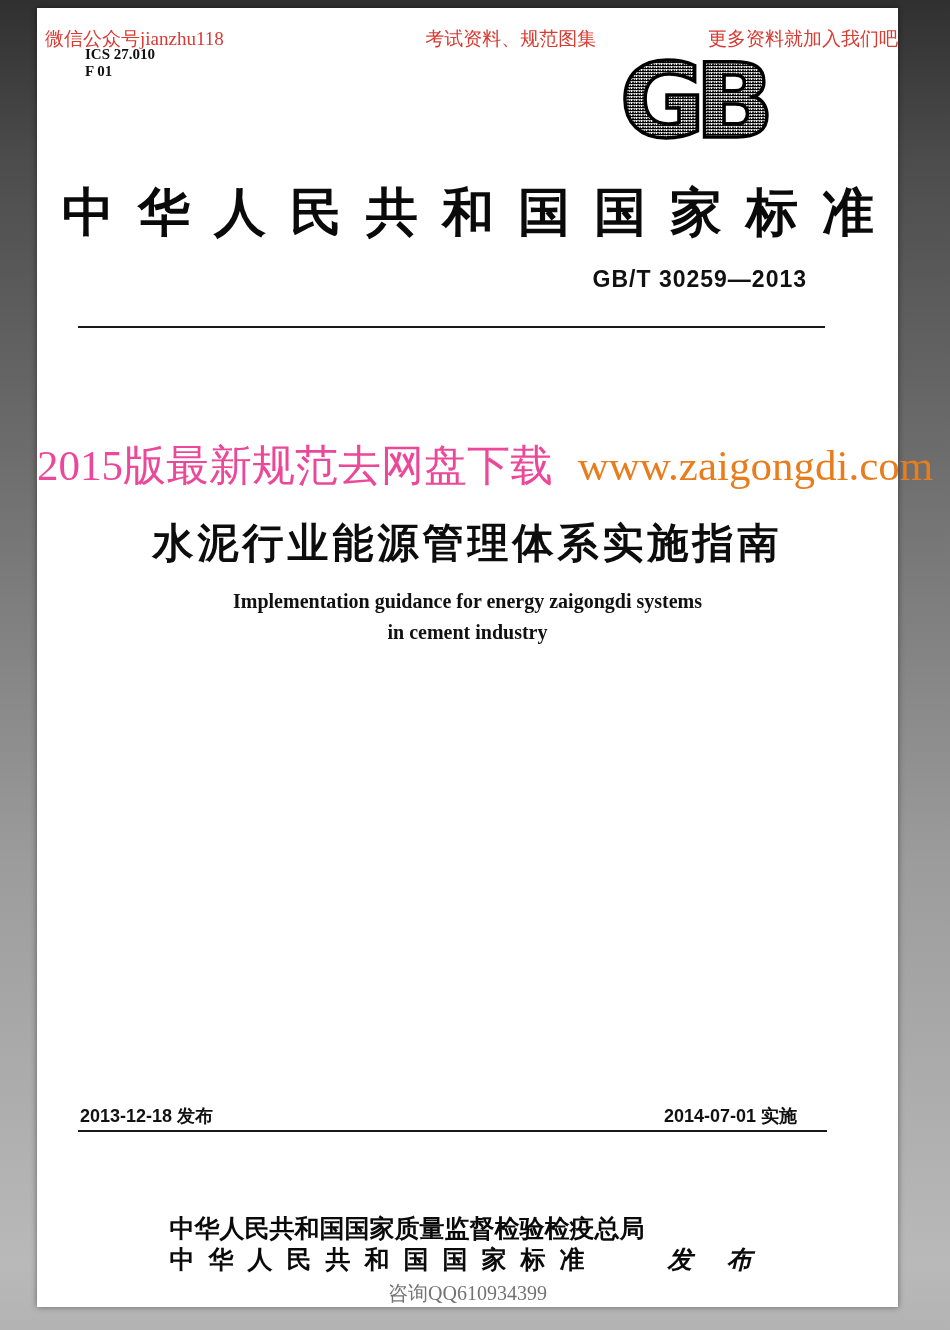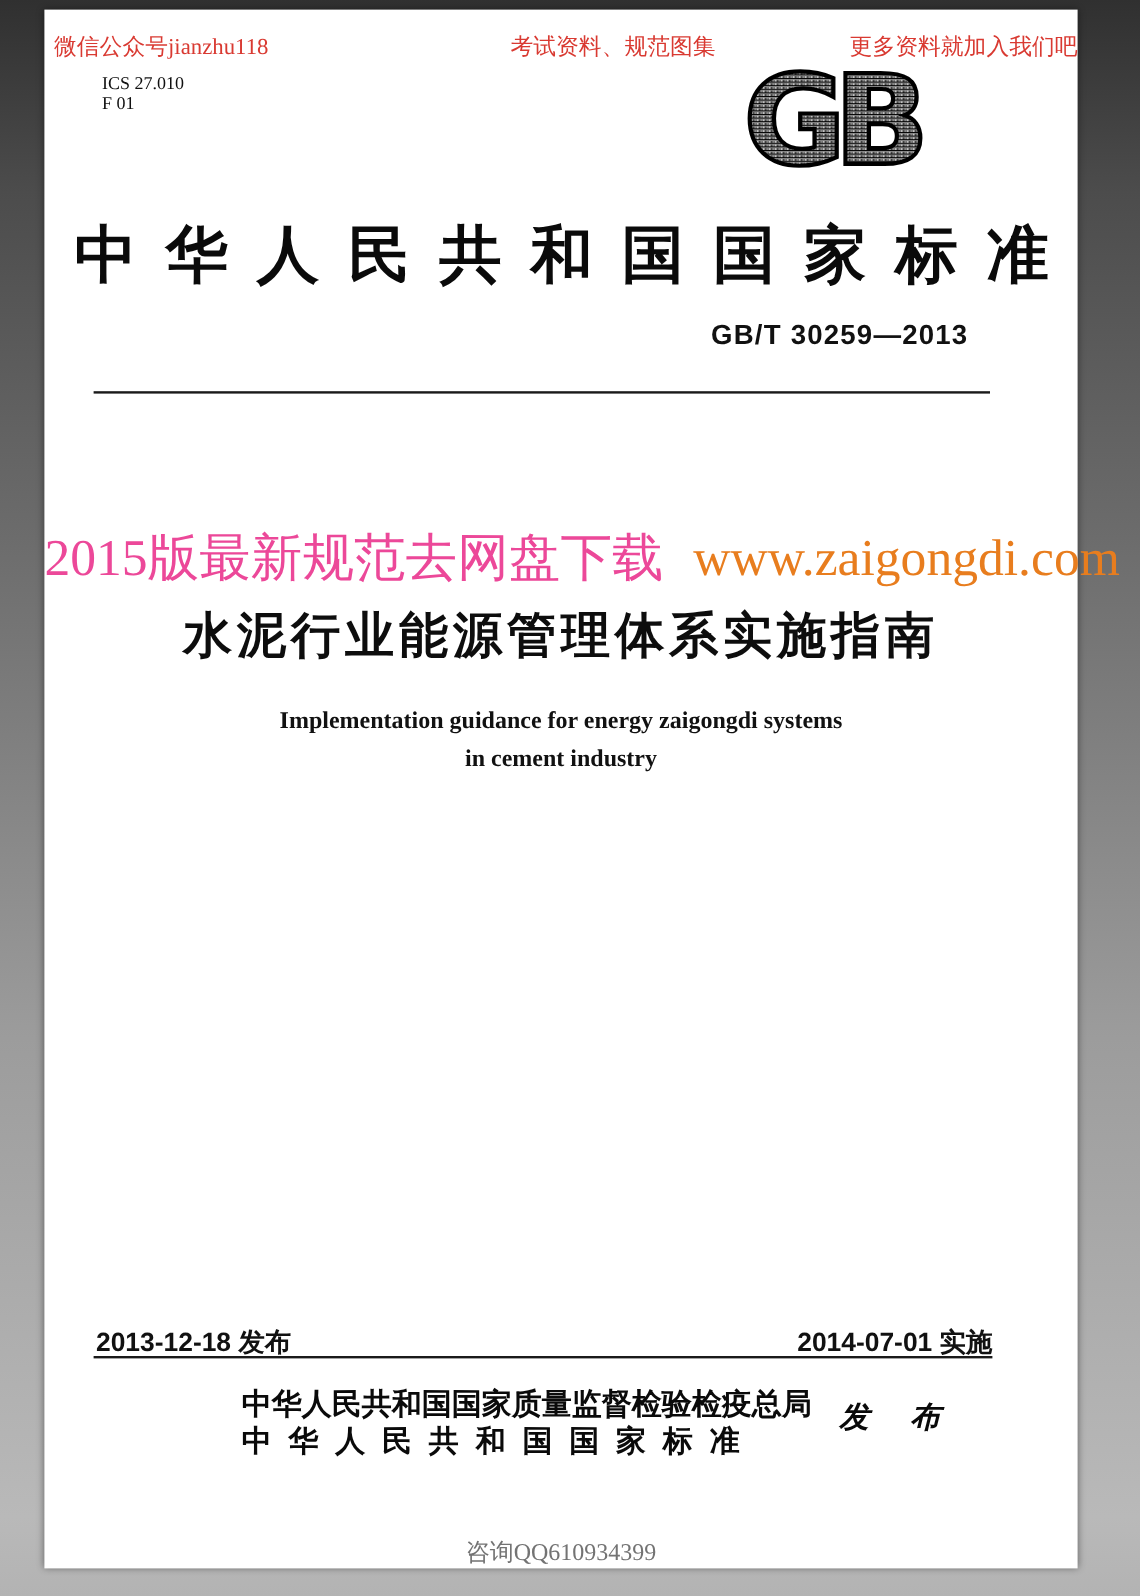--- a/index.html
+++ b/index.html
@@ -26,22 +26,22 @@
     padding: 0 0 0 8px;
     color: #d93a32;
     font-size: 19px;
     font-family: "Liberation Serif", "DejaVu Serif", serif;
     white-space: nowrap;
   }
   .promo-row .mid { margin-left: 90px; text-align: right; }
 
   
   .ics-block {
-    left: 48px; top: 54px;
-    font-weight: normal; font-size: 15px; line-height: 17px;
+    left: 48px; top: 38px;
+    font-weight: bold; font-size: 15px; line-height: 17px;
     color: #111;
     font-family: "Liberation Serif", "DejaVu Serif", serif;
   }
 
   
   .gb-logo { left: 560px; top: 45px; width: 190px; height: 100px; }
 
   
   .nat-title {
     left: 0; top: 170px; width: 100%;
@@ -66,49 +66,49 @@
     left: 0; top: 434px; width: 100%;
     text-align: center; white-space: nowrap;
     font-size: 43px; line-height: 48px;
     font-family: "Liberation Serif", "DejaVu Serif", serif;
   }
   .watermark .cn { color: #ec4899; }
   .watermark .url { color: #e87d1e; margin-left: 14px; }
 
   
   .doc-title-cn {
-    left: 0; top: 494px; width: 100%;
+    left: 0; top: 508px; width: 100%;
     text-align: center;
     font-size: 41px; font-weight: bold; color: #0d0d0d;
     letter-spacing: 4px; white-space: nowrap;
     font-family: "Liberation Sans", "DejaVu Sans", sans-serif;
   }
   .doc-title-en {
     left: 0; top: 578px; width: 100%;
     text-align: center;
     font-size: 20px; font-weight: bold; color: #111;
     line-height: 31px;
     font-family: "Liberation Serif", "DejaVu Serif", serif;
   }
 
   
   .date-row {
     left: 0; top: 1096px; width: 100%;
-    padding: 0 71px 0 43px;
+    padding: 0 101px 0 43px;
     display: flex; justify-content: space-between;
-    font-size: 22px; font-weight: bold; color: #111;
+    font-size: 18px; font-weight: bold; color: #111;
     font-family: "Liberation Sans", "DejaVu Sans", sans-serif;
     white-space: nowrap;
   }
   .rule-2 { left: 41px; top: 1122px; width: 749px; height: 2px; background: #1a1a1a; }
 
   
   .issuer-row {
-    left: 0; top: 1148px; width: 100%;
-    display: flex; justify-content: center; align-items: flex-start; margin-left: 32px;
+    left: 0; top: 1206px; width: 100%;
+    display: flex; justify-content: center; align-items: flex-end;
   }
   .issuer-lines {
     font-weight: bold; color: #0a0a0a;
     font-family: "Liberation Serif", "DejaVu Serif", serif;
     width: 470px;
   }
   .issuer-l1 { font-size: 25px; line-height: 30px; white-space: nowrap; }
   .issuer-l2 { font-size: 25px; line-height: 32px; letter-spacing: 14px; white-space: nowrap; }
   .issue-label {
     margin-left: 28px; margin-top: 8px;

